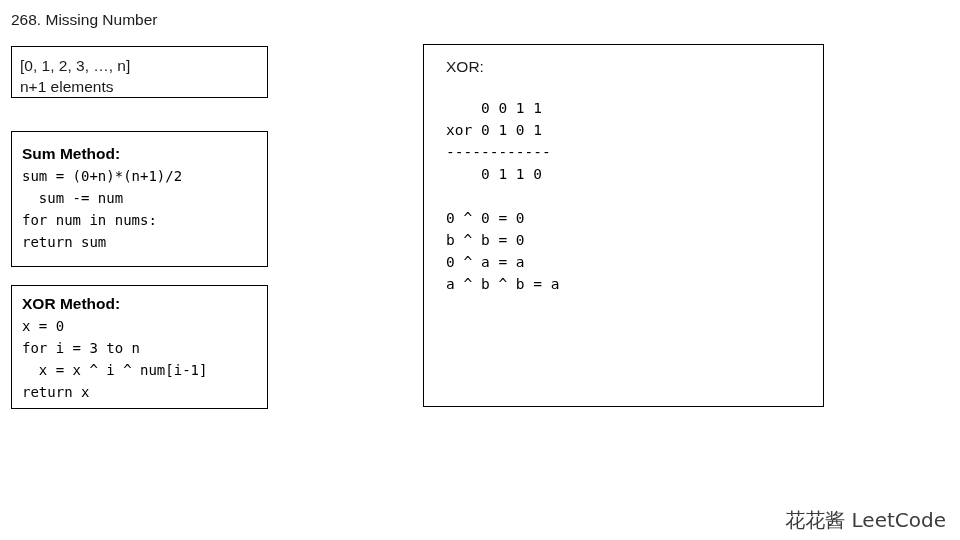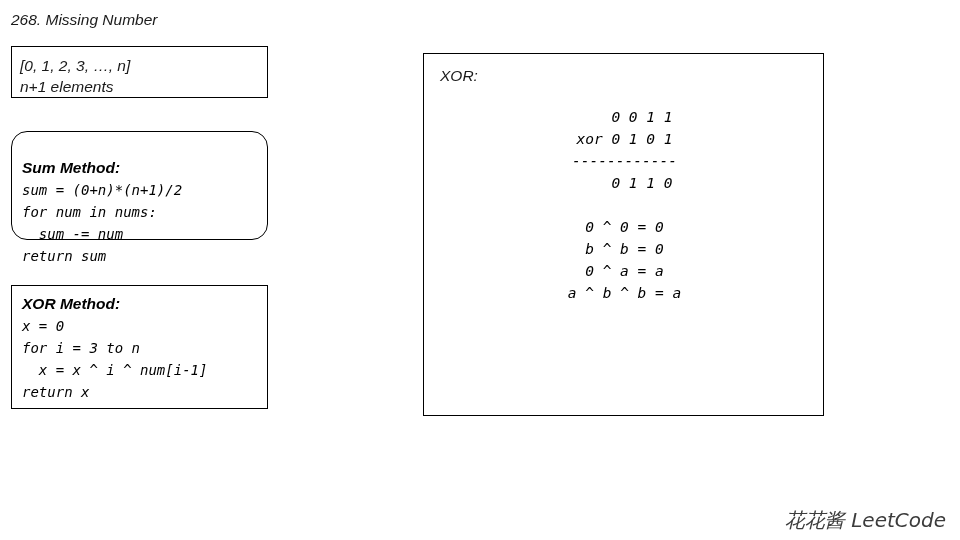--- a/index.html
+++ b/index.html
@@ -11,21 +11,20 @@
     height: 540px;
     background: #ffffff;
     font-family: "Liberation Sans", sans-serif;
     color: #000000;
     overflow: hidden;
     position: relative;
   }
   .slide {
     position: absolute;
     inset: 0;
-    font-style: italic;
   }
   #page-title {
     position: absolute;
     left: 11px;
     top: 10px;
     font-size: 15.5px;
     line-height: 20px;
     color: #1a1a1a;
     white-space: nowrap;
   }
@@ -39,38 +38,36 @@
     left: 11px;
     top: 46px;
     width: 257px;
     height: 52px;
     padding: 8px 10px 0 8px;
   }
   #sum-box {
     left: 11px;
     top: 131px;
     width: 257px;
-    height: 109px;
-    padding: 25px 10px 0 10px;
-    border-radius: 16px;
+    height: 136px;
+    padding: 11px 10px 0 10px;
   }
   #xor-method-box {
     left: 11px;
     top: 285px;
     width: 257px;
     height: 124px;
     padding: 7px 10px 0 10px;
   }
   #xor-panel {
     left: 423px;
     top: 44px;
     width: 401px;
     height: 363px;
-    padding: 12px 14px 0 16px;
-    margin-top: 9px;
+    padding: 12px 14px 0 22px;
   }
   .plain-line {
     font-family: "Liberation Sans", sans-serif;
     font-size: 15.5px;
     line-height: 21px;
     white-space: pre;
     color: #1a1a1a;
   }
   .heading-line {
     font-family: "Liberation Sans", sans-serif;
@@ -91,21 +88,20 @@
     font-family: "Liberation Sans", sans-serif;
     font-size: 15.5px;
     line-height: 20px;
     color: #1a1a1a;
     white-space: pre;
     margin-bottom: 20px;
   }
   #xor-panel .code-line {
     font-size: 14.5px;
     line-height: 22px;
-    text-align: center;
   }
   .code-spacer {
     height: 22px;
   }
   #watermark {
     position: absolute;
     right: 14px;
     bottom: 10px;
     font-family: "DejaVu Sans", "Liberation Sans", sans-serif;
     font-size: 20px;
@@ -122,22 +118,22 @@
   <div id="page-title">268. Missing Number</div>
 
   <div class="box" id="array-box">
     <div class="plain-line">[0, 1, 2, 3, …, n]</div>
     <div class="plain-line">n+1 elements</div>
   </div>
 
   <div class="box" id="sum-box">
     <div class="heading-line">Sum Method:</div>
     <div class="code-line">sum = (0+n)*(n+1)/2</div>
+    <div class="code-line">  sum -= num</div>
     <div class="code-line">for num in nums:</div>
-    <div class="code-line">  sum -= num</div>
     <div class="code-line">return sum</div>
   </div>
 
   <div class="box" id="xor-method-box">
     <div class="heading-line">XOR Method:</div>
     <div class="code-line">x = 0</div>
     <div class="code-line">for i = 3 to n</div>
     <div class="code-line">  x = x ^ i ^ num[i-1]</div>
     <div class="code-line">return x</div>
   </div>

